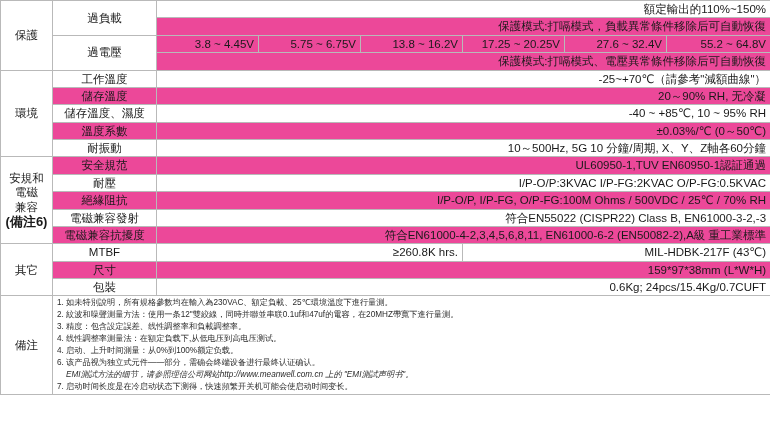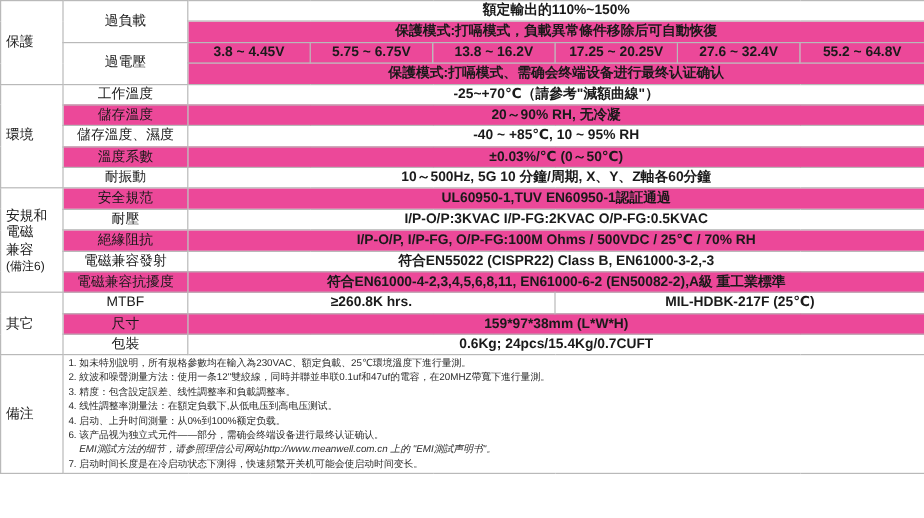--- a/index.html
+++ b/index.html
@@ -19,36 +19,35 @@
   table.spec td{
     border:1px solid #b9b9b9;
     padding:1px 4px;
     vertical-align:middle;
     line-height:1.25;
     font-size:11.5px;
     height:16px;
     box-sizing:border-box;
   }
   .cat{
-    text-align:left;
+    text-align:center;
     font-size:14px;
     width:52px;
   }
   .sub{
     text-align:center;
     width:90px;
     font-size:12.5px;
   }
   .val{
-    text-align:center;
+    text-align:right;
     font-size:11.5px;
-    font-weight:bold;
   }
   .shade{background:#ec4899;}
-  .note-sm{font-size:10px;display:block;margin-top:1px;line-height:1.1;}
+  .note-sm{font-size:13px;display:block;margin-top:1px;line-height:1.1;font-weight:bold;}
   .notes-cell{
     padding:3px 6px 3px 6px;
     vertical-align:top;
   }
   .notes-cell ol{
     margin:0;padding:0;list-style:none;
   }
   .notes-cell li{
     font-size:8.2px;
     line-height:1.45;
@@ -87,21 +86,21 @@
   <tr class="vrow">
     <td class="sub" rowspan="2">過電壓</td>
     <td class="val shade">3.8 ~ 4.45V</td>
     <td class="val shade">5.75 ~ 6.75V</td>
     <td class="val shade">13.8 ~ 16.2V</td>
     <td class="val shade">17.25 ~ 20.25V</td>
     <td class="val shade">27.6 ~ 32.4V</td>
     <td class="val shade">55.2 ~ 64.8V</td>
   </tr>
   <tr class="vrow">
-    <td class="val shade" colspan="6">保護模式:打嗝模式、需确会终端设备进行最终认证确认</td>
+    <td class="val shade" colspan="6">保護模式:打嗝模式、電壓異常條件移除后可自動恢復</td>
   </tr>
 
   <tr class="vrow">
     <td class="cat" rowspan="5">環境</td>
     <td class="sub">工作溫度</td>
     <td class="val" colspan="6">-25~+70℃（請參考"減額曲線"）</td>
   </tr>
   <tr class="vrow">
     <td class="sub shade">儲存溫度</td>
     <td class="val shade" colspan="6">20～90% RH, 无冷凝</td>
@@ -143,21 +142,21 @@
   </tr>
   <tr class="vrow">
     <td class="sub shade">電磁兼容抗擾度</td>
     <td class="val shade" colspan="6">符合EN61000-4-2,3,4,5,6,8,11, EN61000-6-2 (EN50082-2),A級 重工業標準</td>
   </tr>
 
   <tr class="vrow">
     <td class="cat" rowspan="3">其它</td>
     <td class="sub mtbf">MTBF</td>
     <td class="val" colspan="3">≥260.8K hrs.</td>
-    <td class="val" colspan="3">MIL-HDBK-217F (25℃)</td>
+    <td class="val" colspan="3">MIL-HDBK-217F (43℃)</td>
   </tr>
   <tr class="vrow">
     <td class="sub shade">尺寸</td>
     <td class="val shade" colspan="6">159*97*38mm (L*W*H)</td>
   </tr>
   <tr class="vrow">
     <td class="sub">包裝</td>
     <td class="val" colspan="6">0.6Kg; 24pcs/15.4Kg/0.7CUFT</td>
   </tr>
 

